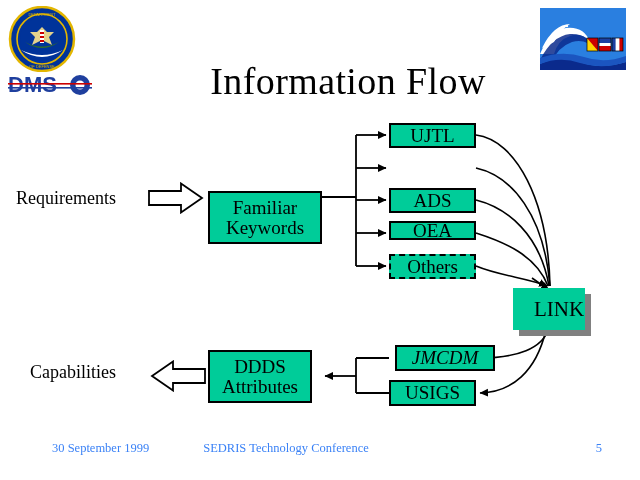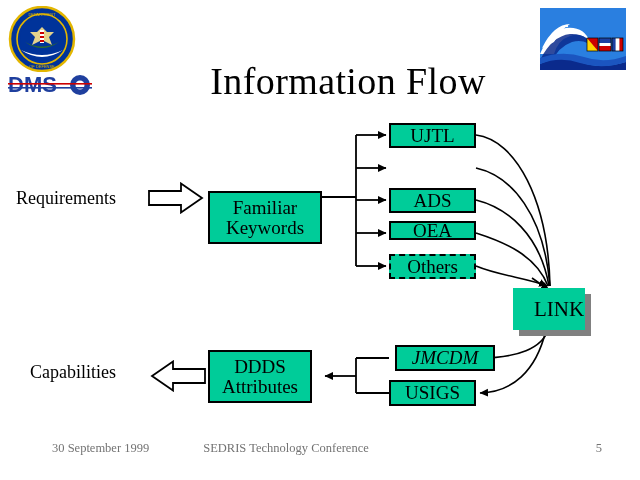--- a/index.html
+++ b/index.html
@@ -98,21 +98,21 @@
     pointer-events: none;
   }
 
   
   #footer {
     position: absolute;
     left: 0; top: 441px;
     width: 640px; height: 20px;
     font-family: "Liberation Serif", serif;
     font-size: 12.5px;
-    color: #737373;
+    color: #3b82f6;
   }
   #footer .f-date   { position: absolute; left: 52px;  top: 0; }
   #footer .f-center { position: absolute; left: 0; top: 0; width: 572px; text-align: center; }
   #footer .f-page   { position: absolute; right: 38px; top: 0; }
 </style>
 </head>
 <body>
 
 <div id="slide">
 

